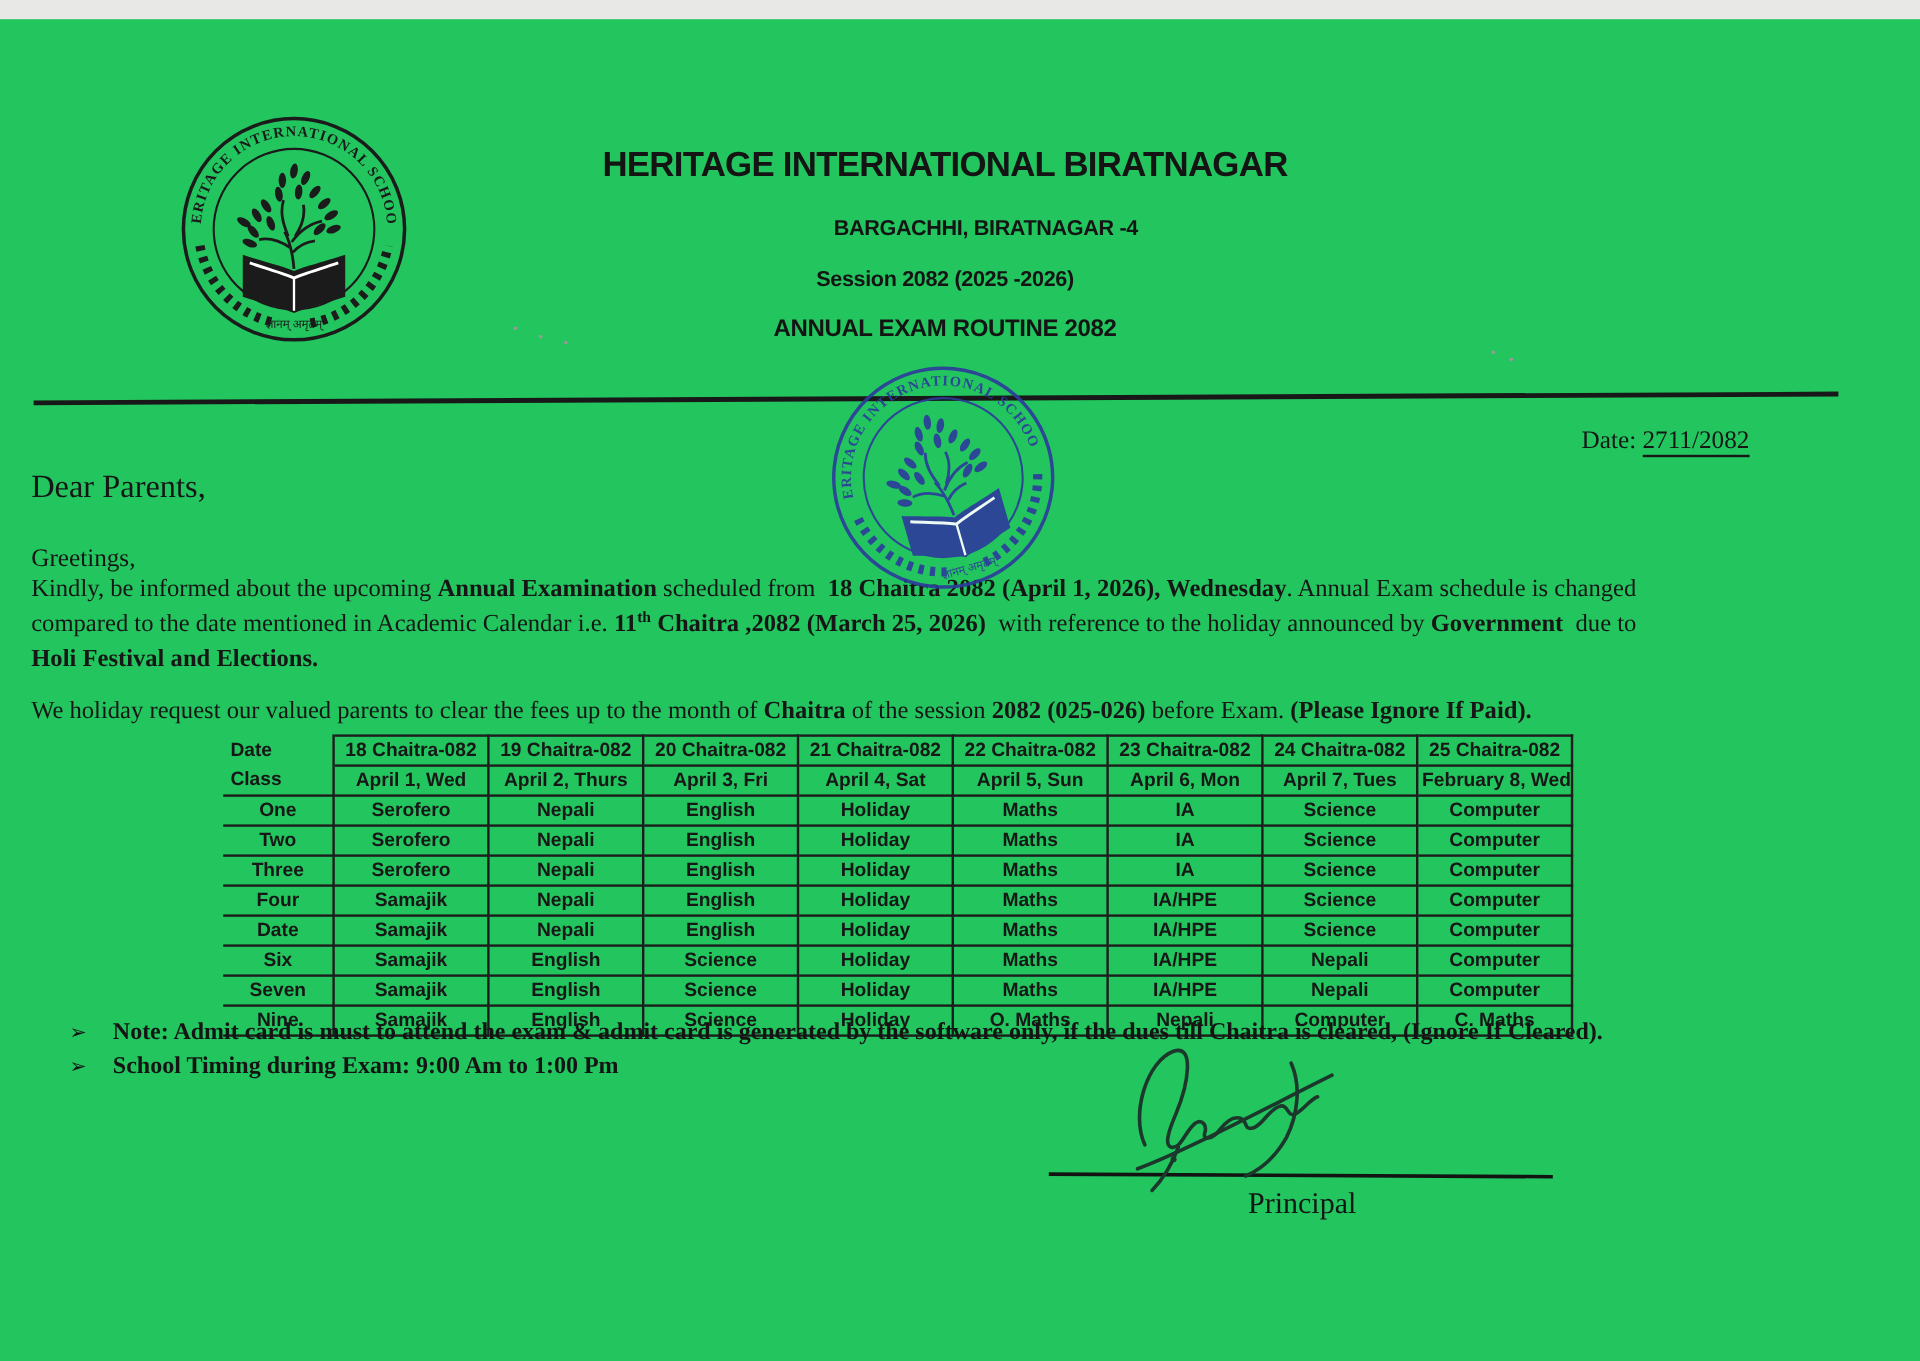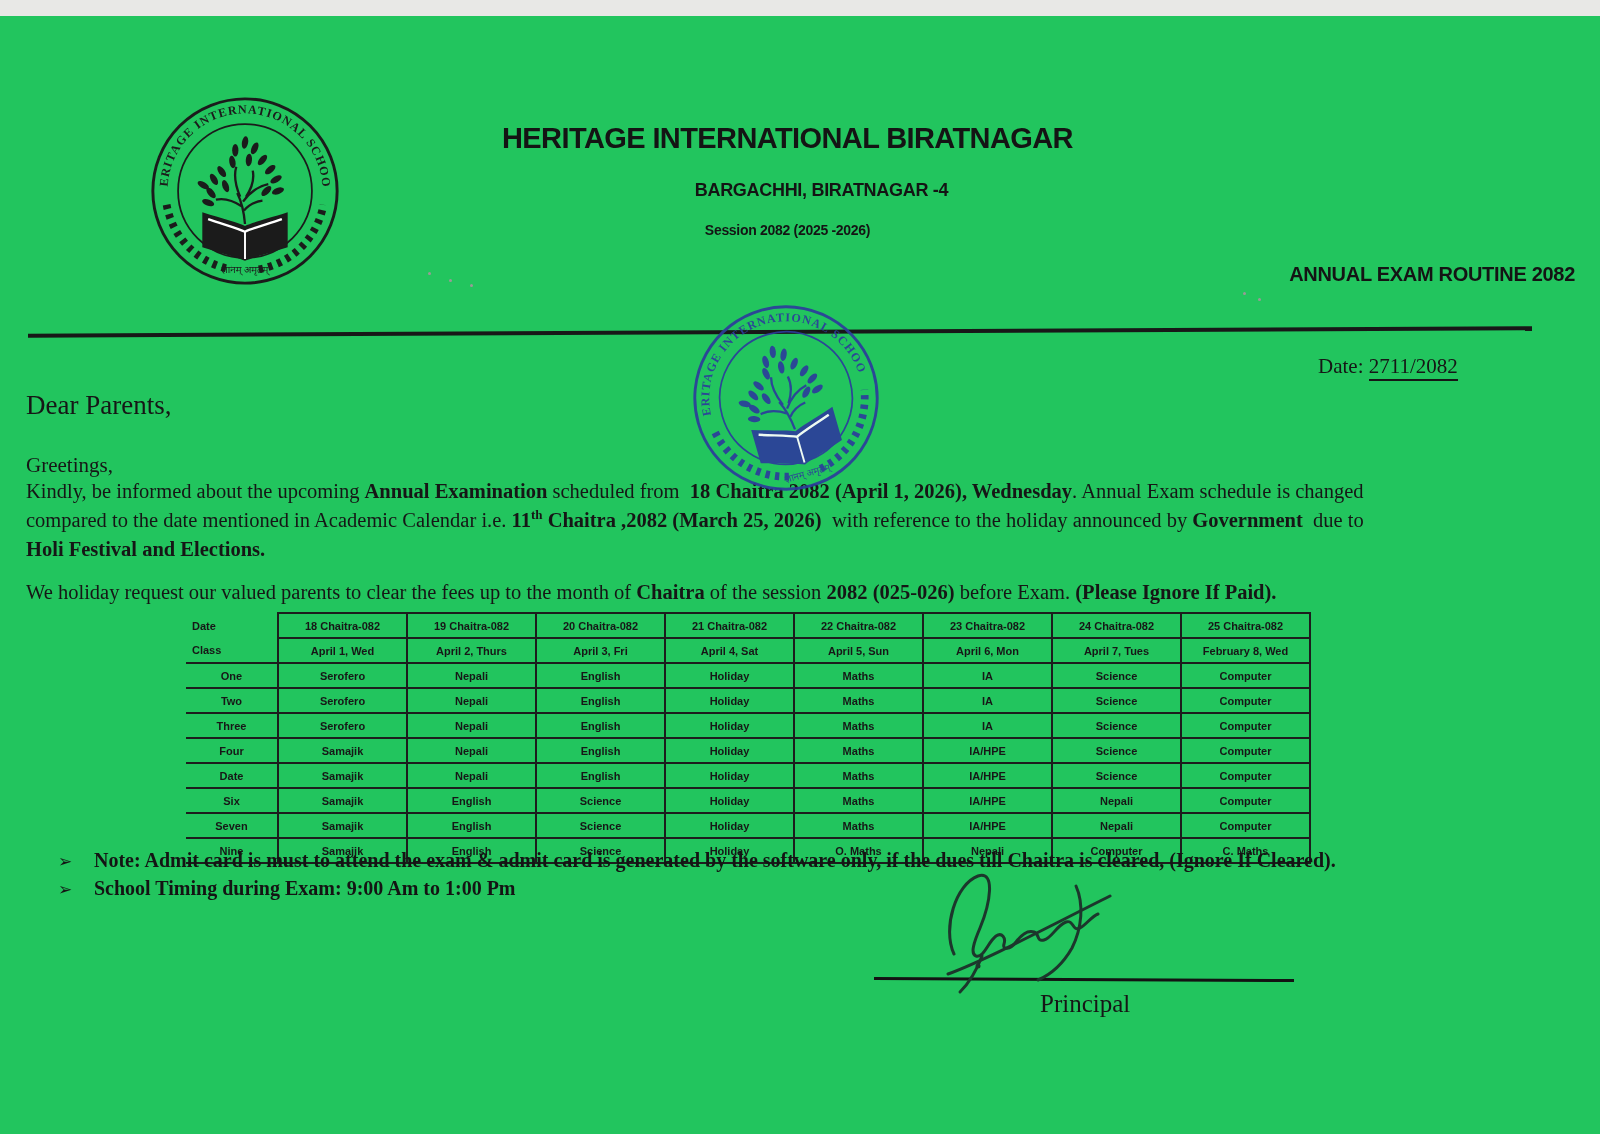--- a/index.html
+++ b/index.html
@@ -7,39 +7,39 @@
   .page{
     position:relative; width:1600px; height:1134px; margin:16px auto;
     background:#22c55e; overflow:hidden;
     font-family:"Liberation Serif", serif; color:#161616;
   }
   
   .logo{position:absolute; left:148px; top:78px; width:194px; height:194px; color:#1b1b1b;}
   .hdr{position:absolute; left:0; width:1575px; text-align:center; font-family:"Liberation Sans",sans-serif; font-weight:700; color:#141414;}
   .hdr-title{top:106px; font-size:29px; letter-spacing:-0.6px;}
   .hdr-addr{top:164px; font-size:18px; letter-spacing:-0.3px;}
-  .hdr-session{top:206px; font-size:14px; letter-spacing:-0.3px;}
+  .hdr-session{top:206px; font-size:18px; letter-spacing:-0.3px;}
   .hdr-routine{top:247px; font-size:20px; letter-spacing:-0.3px;}
   .rule{position:absolute; left:28px; top:314px; width:1504px; height:4px; background:#181818; transform:rotate(-0.28deg);}
   .stamp{position:absolute; left:690px; top:286px; width:192px; height:192px; color:#2c3d9b; opacity:0.92; transform:rotate(-16deg); z-index:3;}
   .date-line{position:absolute; left:1318px; top:338px; font-size:21px; font-weight:normal;}
   .date-line .val{border-bottom:2px solid #161616; padding-bottom:1px;}
   
   .salutation{position:absolute; left:26px; top:374px; font-size:27px;}
   .greeting{position:absolute; left:26px; top:437px; font-size:21px;}
   .para{position:absolute; left:26px; font-size:20.5px; line-height:29px; white-space:pre-wrap;}
   .para1{top:461px; width:1520px;}
   .para2{top:562px; width:1545px;}
   .b{font-weight:bold;}
   sup{font-size:13px; font-weight:bold; line-height:0;}
   
   .exam-table{
     position:absolute; left:186px; top:596px;
     border-collapse:collapse; table-layout:fixed; width:1124px;
-    font-family:"Liberation Sans",sans-serif; font-size:11px; font-weight:700; color:#171717;
+    font-family:"Liberation Sans",sans-serif; font-size:16px; font-weight:700; color:#171717;
   }
   .exam-table col.c0{width:92px;}
   .exam-table col.cD{width:129px;}
   .exam-table th,.exam-table td{
     border:2px solid #1d1d1d; height:23px; padding:0 3px;
     text-align:center; font-weight:700; overflow:hidden; white-space:nowrap;
   }
   .exam-table th.corner-top{border-top:none; border-left:none; border-bottom:none; text-align:left; padding-left:6px;}
   .exam-table th.corner-bottom{border-left:none; border-top:none; text-align:left; padding-left:6px;}
   .exam-table tbody th{border-left:none;}
@@ -100,21 +100,21 @@
 
 <div class="page">
 
   <svg class="logo" viewBox="0 0 200 200">
     <use href="#logo-art"></use>
   </svg>
 
   <div class="hdr hdr-title" style="position:absolute;">HERITAGE INTERNATIONAL BIRATNAGAR</div>
   <div class="hdr hdr-addr" style="position:absolute;padding-left:34px;">BARGACHHI, BIRATNAGAR -4</div>
   <div class="hdr hdr-session" style="position:absolute;">Session 2082 (2025 -2026)</div>
-  <div class="hdr hdr-routine" style="position:absolute;text-align:right;">ANNUAL EXAM ROUTINE 2082</div>
+  <div class="hdr hdr-routine" style="position:absolute;">ANNUAL EXAM ROUTINE 2082</div>
 
   <div class="rule"></div>
   <svg class="stamp" viewBox="0 0 200 200">
     <use href="#logo-art"></use>
   </svg>
 
   <div class="date-line"><span>Date: </span><span class="val">2711/2082</span></div>
 
   <div class="salutation">Dear Parents,</div>
   <div class="greeting">Greetings,</div>

